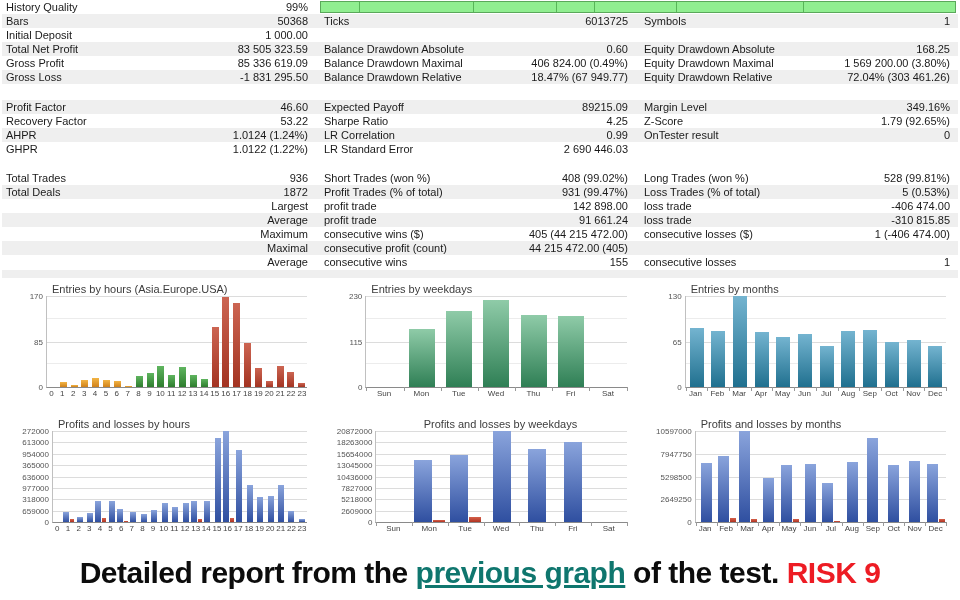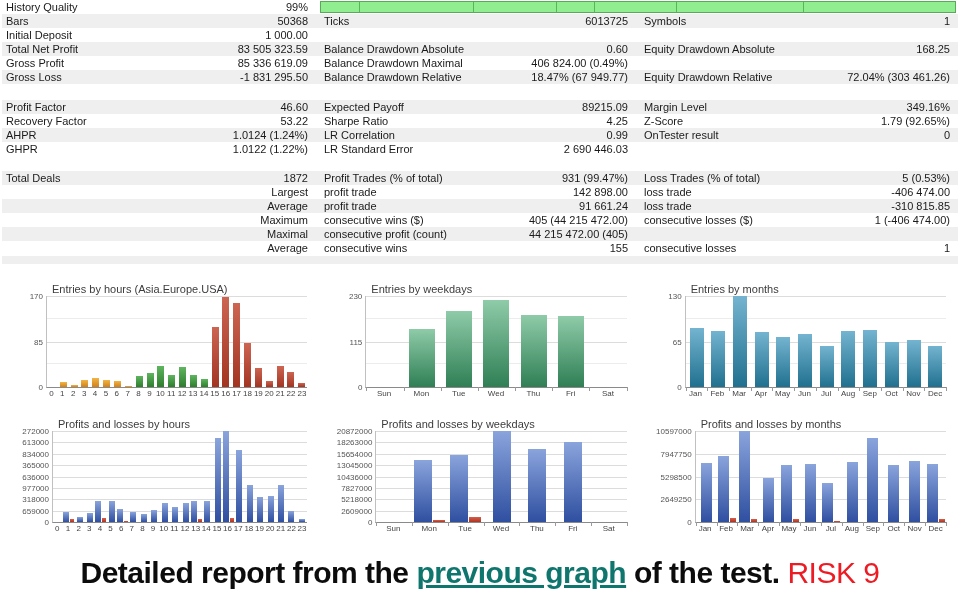--- a/index.html
+++ b/index.html
@@ -36,21 +36,21 @@
   .slot{flex:1;display:flex;justify-content:center;align-items:flex-end;gap:1px;height:100%;}
   .bar{display:block;}
   .btick{position:absolute;bottom:-4px;width:1px;height:4px;background:#9a9a9a;}
   .xlabels{display:flex;font-size:8px;color:#444;height:13px;line-height:12px;}
   .xl{flex:1;text-align:center;white-space:nowrap;overflow:visible;}
 
   
   .caption{position:absolute;top:545px;left:0;width:960px;height:55px;display:flex;align-items:center;justify-content:center;background:#fff;}
   .caption-text{font-size:30px;font-weight:800;color:#0c0c0c;letter-spacing:-0.5px;white-space:nowrap;}
   .caption-link{text-decoration:underline;cursor:pointer;font-weight:800;}
-  .caption-risk{font-weight:400;}
+  .caption-risk{font-weight:700;}
 </style>
 </head>
 <body>
 
 <div class="stats">
     <div class="stat-row">
       <div class="stat-cell c0">
         <span class="stat-label">History Quality</span>
         <span class="stat-value">99%</span>
       </div>
@@ -109,20 +109,24 @@
     </div>
     <div class="stat-row">
       <div class="stat-cell c0">
         <span class="stat-label">Gross Profit</span>
         <span class="stat-value">85 336 619.09</span>
       </div>
       <div class="stat-cell c1">
         <span class="stat-label">Balance Drawdown Maximal</span>
         <span class="stat-value">406 824.00 (0.49%)</span>
       </div>
+      <div class="stat-cell c2">
+        <span class="stat-label">Equity Drawdown Maximal</span>
+        <span class="stat-value">1 569 200.00 (3.80%)</span>
+      </div>
     </div>
     <div class="stat-row shaded">
       <div class="stat-cell c0">
         <span class="stat-label">Gross Loss</span>
         <span class="stat-value">-1 831 295.50</span>
       </div>
       <div class="stat-cell c1">
         <span class="stat-label">Balance Drawdown Relative</span>
         <span class="stat-value">18.47% (67 949.77)</span>
       </div>
@@ -182,20 +186,34 @@
       <div class="stat-cell c1">
         <span class="stat-label">LR Standard Error</span>
         <span class="stat-value">2 690 446.03</span>
       </div>
       <div class="stat-cell c2">
         <span class="stat-label"></span>
         <span class="stat-value"></span>
       </div>
     </div>
     <div class="block-gap small"></div>
+    <div class="stat-row">
+      <div class="stat-cell c0">
+        <span class="stat-label">Total Trades</span>
+        <span class="stat-value">936</span>
+      </div>
+      <div class="stat-cell c1">
+        <span class="stat-label">Short Trades (won %)</span>
+        <span class="stat-value">408 (99.02%)</span>
+      </div>
+      <div class="stat-cell c2">
+        <span class="stat-label">Long Trades (won %)</span>
+        <span class="stat-value">528 (99.81%)</span>
+      </div>
+    </div>
     <div class="stat-row shaded">
       <div class="stat-cell c0">
         <span class="stat-label">Total Deals</span>
         <span class="stat-value">1872</span>
       </div>
       <div class="stat-cell c1">
         <span class="stat-label">Profit Trades (% of total)</span>
         <span class="stat-value">931 (99.47%)</span>
       </div>
       <div class="stat-cell c2">
@@ -508,21 +526,21 @@
       </div>
     </div>
     <div class="chart">
       <div class="chart-title" style="margin-left: 50px;">Profits and losses by hours</div>
       <div class="plot" style="margin-left: 44px; margin-right: 6px;">
         <div class="gl" style="bottom: calc(100% - 1px);"></div>
         <div class="ylab" style="bottom: 100%;">272000</div>
         <div class="gl" style="bottom: calc(87.5% - 1px);"></div>
         <div class="ylab" style="bottom: 87.5%;">613000</div>
         <div class="gl" style="bottom: calc(75% - 1px);"></div>
-        <div class="ylab" style="bottom: 75%;">834000</div>
+        <div class="ylab" style="bottom: 75%;">954000</div>
         <div class="gl" style="bottom: calc(62.5% - 1px);"></div>
         <div class="ylab" style="bottom: 62.5%;">365000</div>
         <div class="gl" style="bottom: calc(50% - 1px);"></div>
         <div class="ylab" style="bottom: 50%;">636000</div>
         <div class="gl" style="bottom: calc(37.5% - 1px);"></div>
         <div class="ylab" style="bottom: 37.5%;">977000</div>
         <div class="gl" style="bottom: calc(25% - 1px);"></div>
         <div class="ylab" style="bottom: 25%;">318000</div>
         <div class="gl" style="bottom: calc(12.5% - 1px);"></div>
         <div class="ylab" style="bottom: 12.5%;">659000</div>
@@ -626,21 +644,21 @@
         <div class="xl">17</div>
         <div class="xl">18</div>
         <div class="xl">19</div>
         <div class="xl">20</div>
         <div class="xl">21</div>
         <div class="xl">22</div>
         <div class="xl">23</div>
       </div>
     </div>
     <div class="chart">
-      <div class="chart-title" style="margin-left: 54px;">Profits and losses by weekdays</div>
+      <div class="chart-title" style="margin-left: 41px; text-align: center;">Profits and losses by weekdays</div>
       <div class="plot" style="margin-left: 48px; margin-right: 6px;">
         <div class="gl" style="bottom: calc(100% - 1px);"></div>
         <div class="ylab" style="bottom: 100%;">20872000</div>
         <div class="gl" style="bottom: calc(87.5% - 1px);"></div>
         <div class="ylab" style="bottom: 87.5%;">18263000</div>
         <div class="gl" style="bottom: calc(75% - 1px);"></div>
         <div class="ylab" style="bottom: 75%;">15654000</div>
         <div class="gl" style="bottom: calc(62.5% - 1px);"></div>
         <div class="ylab" style="bottom: 62.5%;">13045000</div>
         <div class="gl" style="bottom: calc(50% - 1px);"></div>

